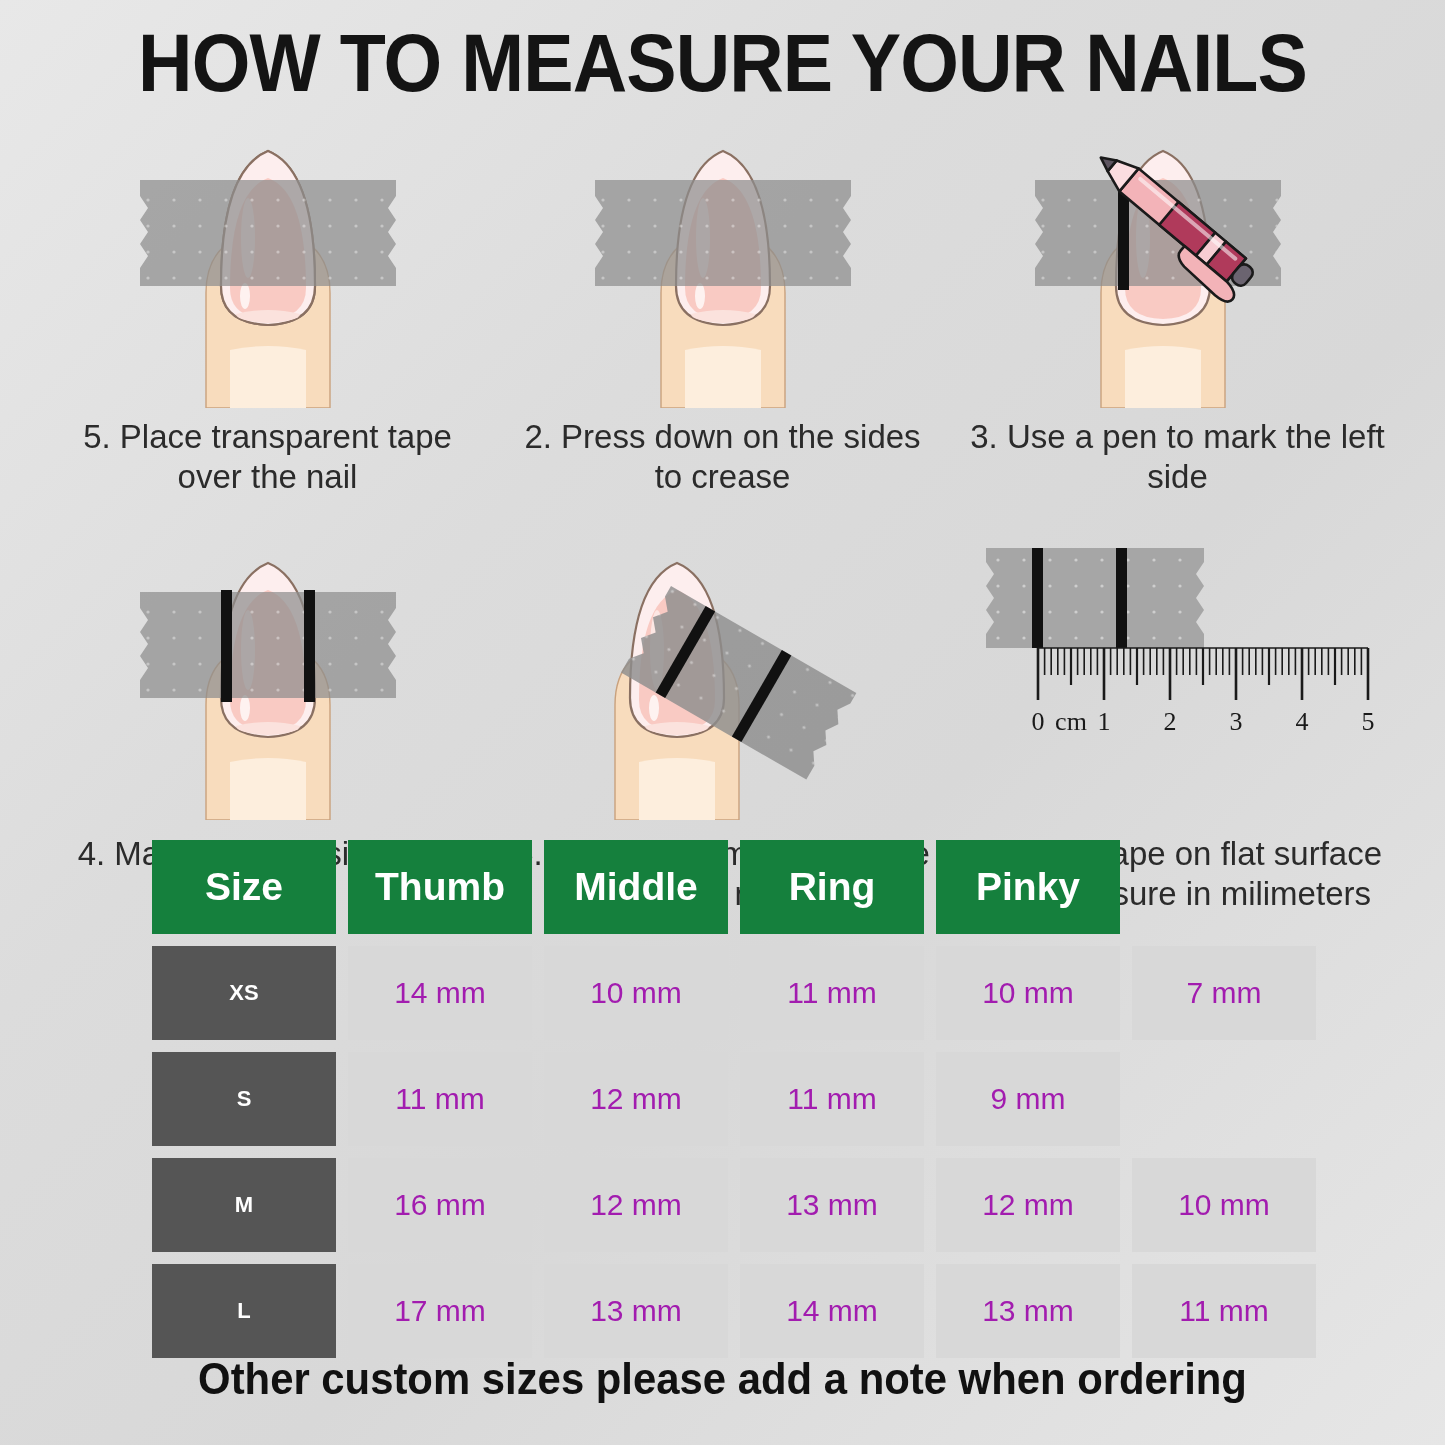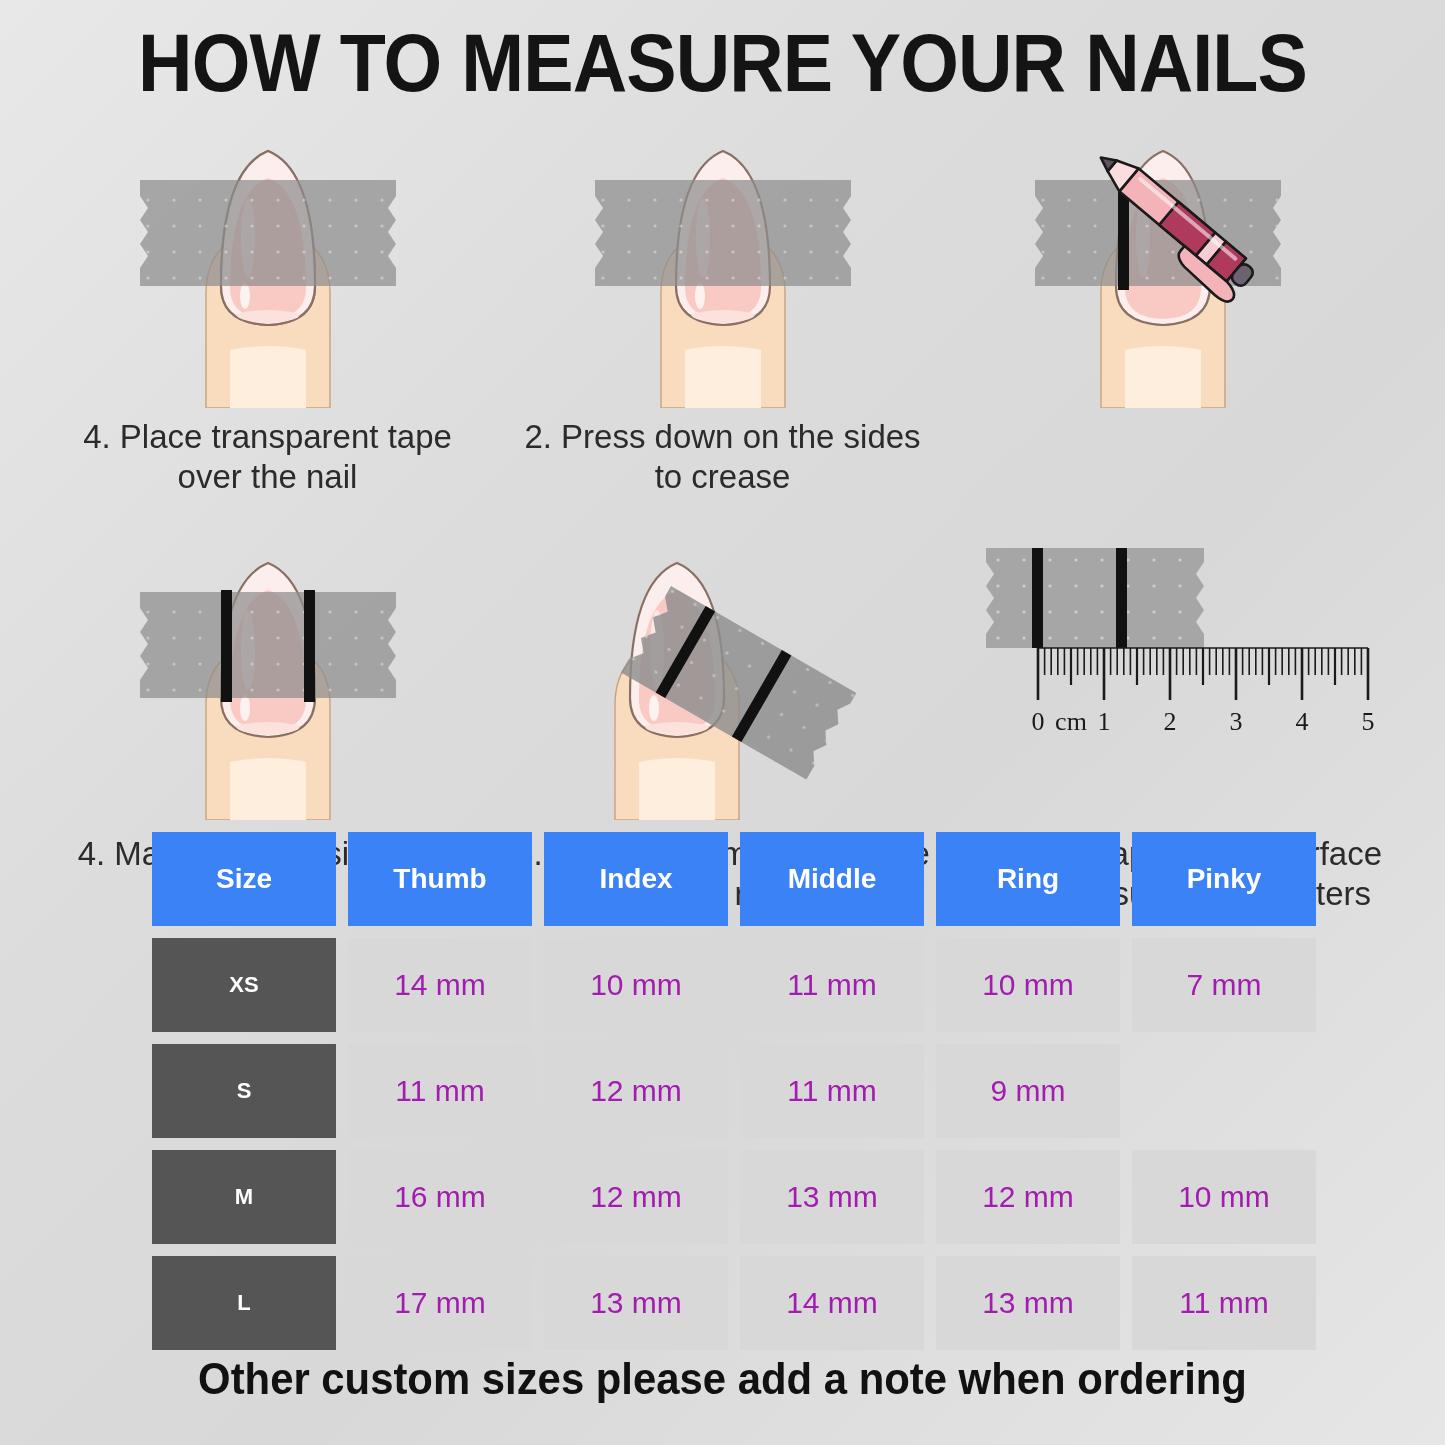--- a/index.html
+++ b/index.html
@@ -63,21 +63,21 @@
     height:94px;
     display:flex;align-items:center;justify-content:center;
     font-size:30px;
     color:#222;
     font-family:"Liberation Sans",sans-serif;
     font-weight:300;
   }
   .c-size{width:184px;flex:none;}
   .c-fin{width:184px;flex:none;}
   .head .tcell{
-    background:#3b82f6;color:#ffffff;font-weight:bold;font-size:28px;
+    background:#15803d;color:#ffffff;font-weight:bold;font-size:39px;margin-top:8px;
   }
   .body .c-size{background:#555555;color:#ffffff;font-weight:bold;font-size:22px;}
   .body .c-fin{background:#d8d8d8;color:#a21caf;}
 
   
   .footer{
     position:absolute;left:0;top:1353px;width:1445px;
     text-align:center;
     font-family:"Liberation Sans",sans-serif;
     font-weight:bold;
@@ -125,21 +125,21 @@
               <ellipse cx="130" cy="120" rx="7" ry="40" fill="#ffffff" opacity="0.55"></ellipse>
               <ellipse cx="127" cy="178" rx="5" ry="13" fill="#ffffff" opacity="0.75"></ellipse>
             </g>
 
             <g>
               <path d="M22 62 L278 62 L278 78 L270 90 L278 102 L270 114 L278 126 L270 138 L278 150 L278 168 L22 168 L22 150 L30 138 L22 126 L30 114 L22 102 L30 90 L22 78 Z" fill="#8d8d8d" opacity="0.72"></path>
               <path d="M22 62 L278 62 L278 78 L270 90 L278 102 L270 114 L278 126 L270 138 L278 150 L278 168 L22 168 L22 150 L30 138 L22 126 L30 114 L22 102 L30 90 L22 78 Z" fill="url(#dots1)" opacity="0.5"></path>
             </g>
           </svg>
         </div>
-        <div class="step-cap">4. Place transparent tape over the nail</div>
+        <div class="step-cap">5. Place transparent tape over the nail</div>
       </div>
 
       <div class="step">
         <div class="step-art">
           <svg width="300" height="290" viewBox="0 0 300 290">
             <defs>
               <pattern id="dots2" width="26" height="26" patternUnits="userSpaceOnUse">
                 <circle cx="4" cy="4" r="1.6" fill="#ffffff" opacity="0.75"></circle>
               </pattern>
             </defs>
@@ -191,20 +191,21 @@
                 <path d="M62 0 L110 0 L110 30 L62 30 Z" fill="#b03a5b"></path>
                 <path d="M110 0 L124 0 L124 30 L110 30 Z" fill="#f7cdd3"></path>
                 <path d="M124 0 L150 0 L150 30 L124 30 Z" fill="#b03a5b"></path>
                 <rect x="150" y="4" width="16" height="22" rx="7" fill="#6b6470"></rect>
                 <path d="M95 30 L150 30 Q166 32 166 40 Q166 48 150 48 L108 46 Q95 44 95 36 Z" fill="#f3b3b8"></path>
               </g>
               <path d="M18 7 L142 7" stroke="#ffffff" stroke-width="4" opacity="0.55" stroke-linecap="round"></path>
             </g>
           </svg>
         </div>
+        <div class="step-cap">3. Use a pen to mark the left side</div>
       </div>
     </div>
 
     <div class="steps-row row2">
 
       <div class="step">
         <div class="step-art">
           <svg width="300" height="290" viewBox="0 0 300 290">
             <defs>
               <pattern id="dots4" width="26" height="26" patternUnits="userSpaceOnUse">
@@ -350,21 +351,20 @@
         <div class="step-cap">6. Place tape on flat surface and measure in milimeters</div>
       </div>
     </div>
   </div>
 
   <div class="size-table">
 
     <div class="trow head">
       <div class="tcell c-size">Size</div>
       <div class="tcell c-fin">Thumb</div>
-      <div class="tcell c-fin">Index</div>
       <div class="tcell c-fin">Middle</div>
       <div class="tcell c-fin">Ring</div>
       <div class="tcell c-fin">Pinky</div>
     </div>
 
     <div class="trow body">
       <div class="tcell c-size">XS</div>
       <div class="tcell c-fin">14 mm</div>
       <div class="tcell c-fin">10 mm</div>
       <div class="tcell c-fin">11 mm</div>

